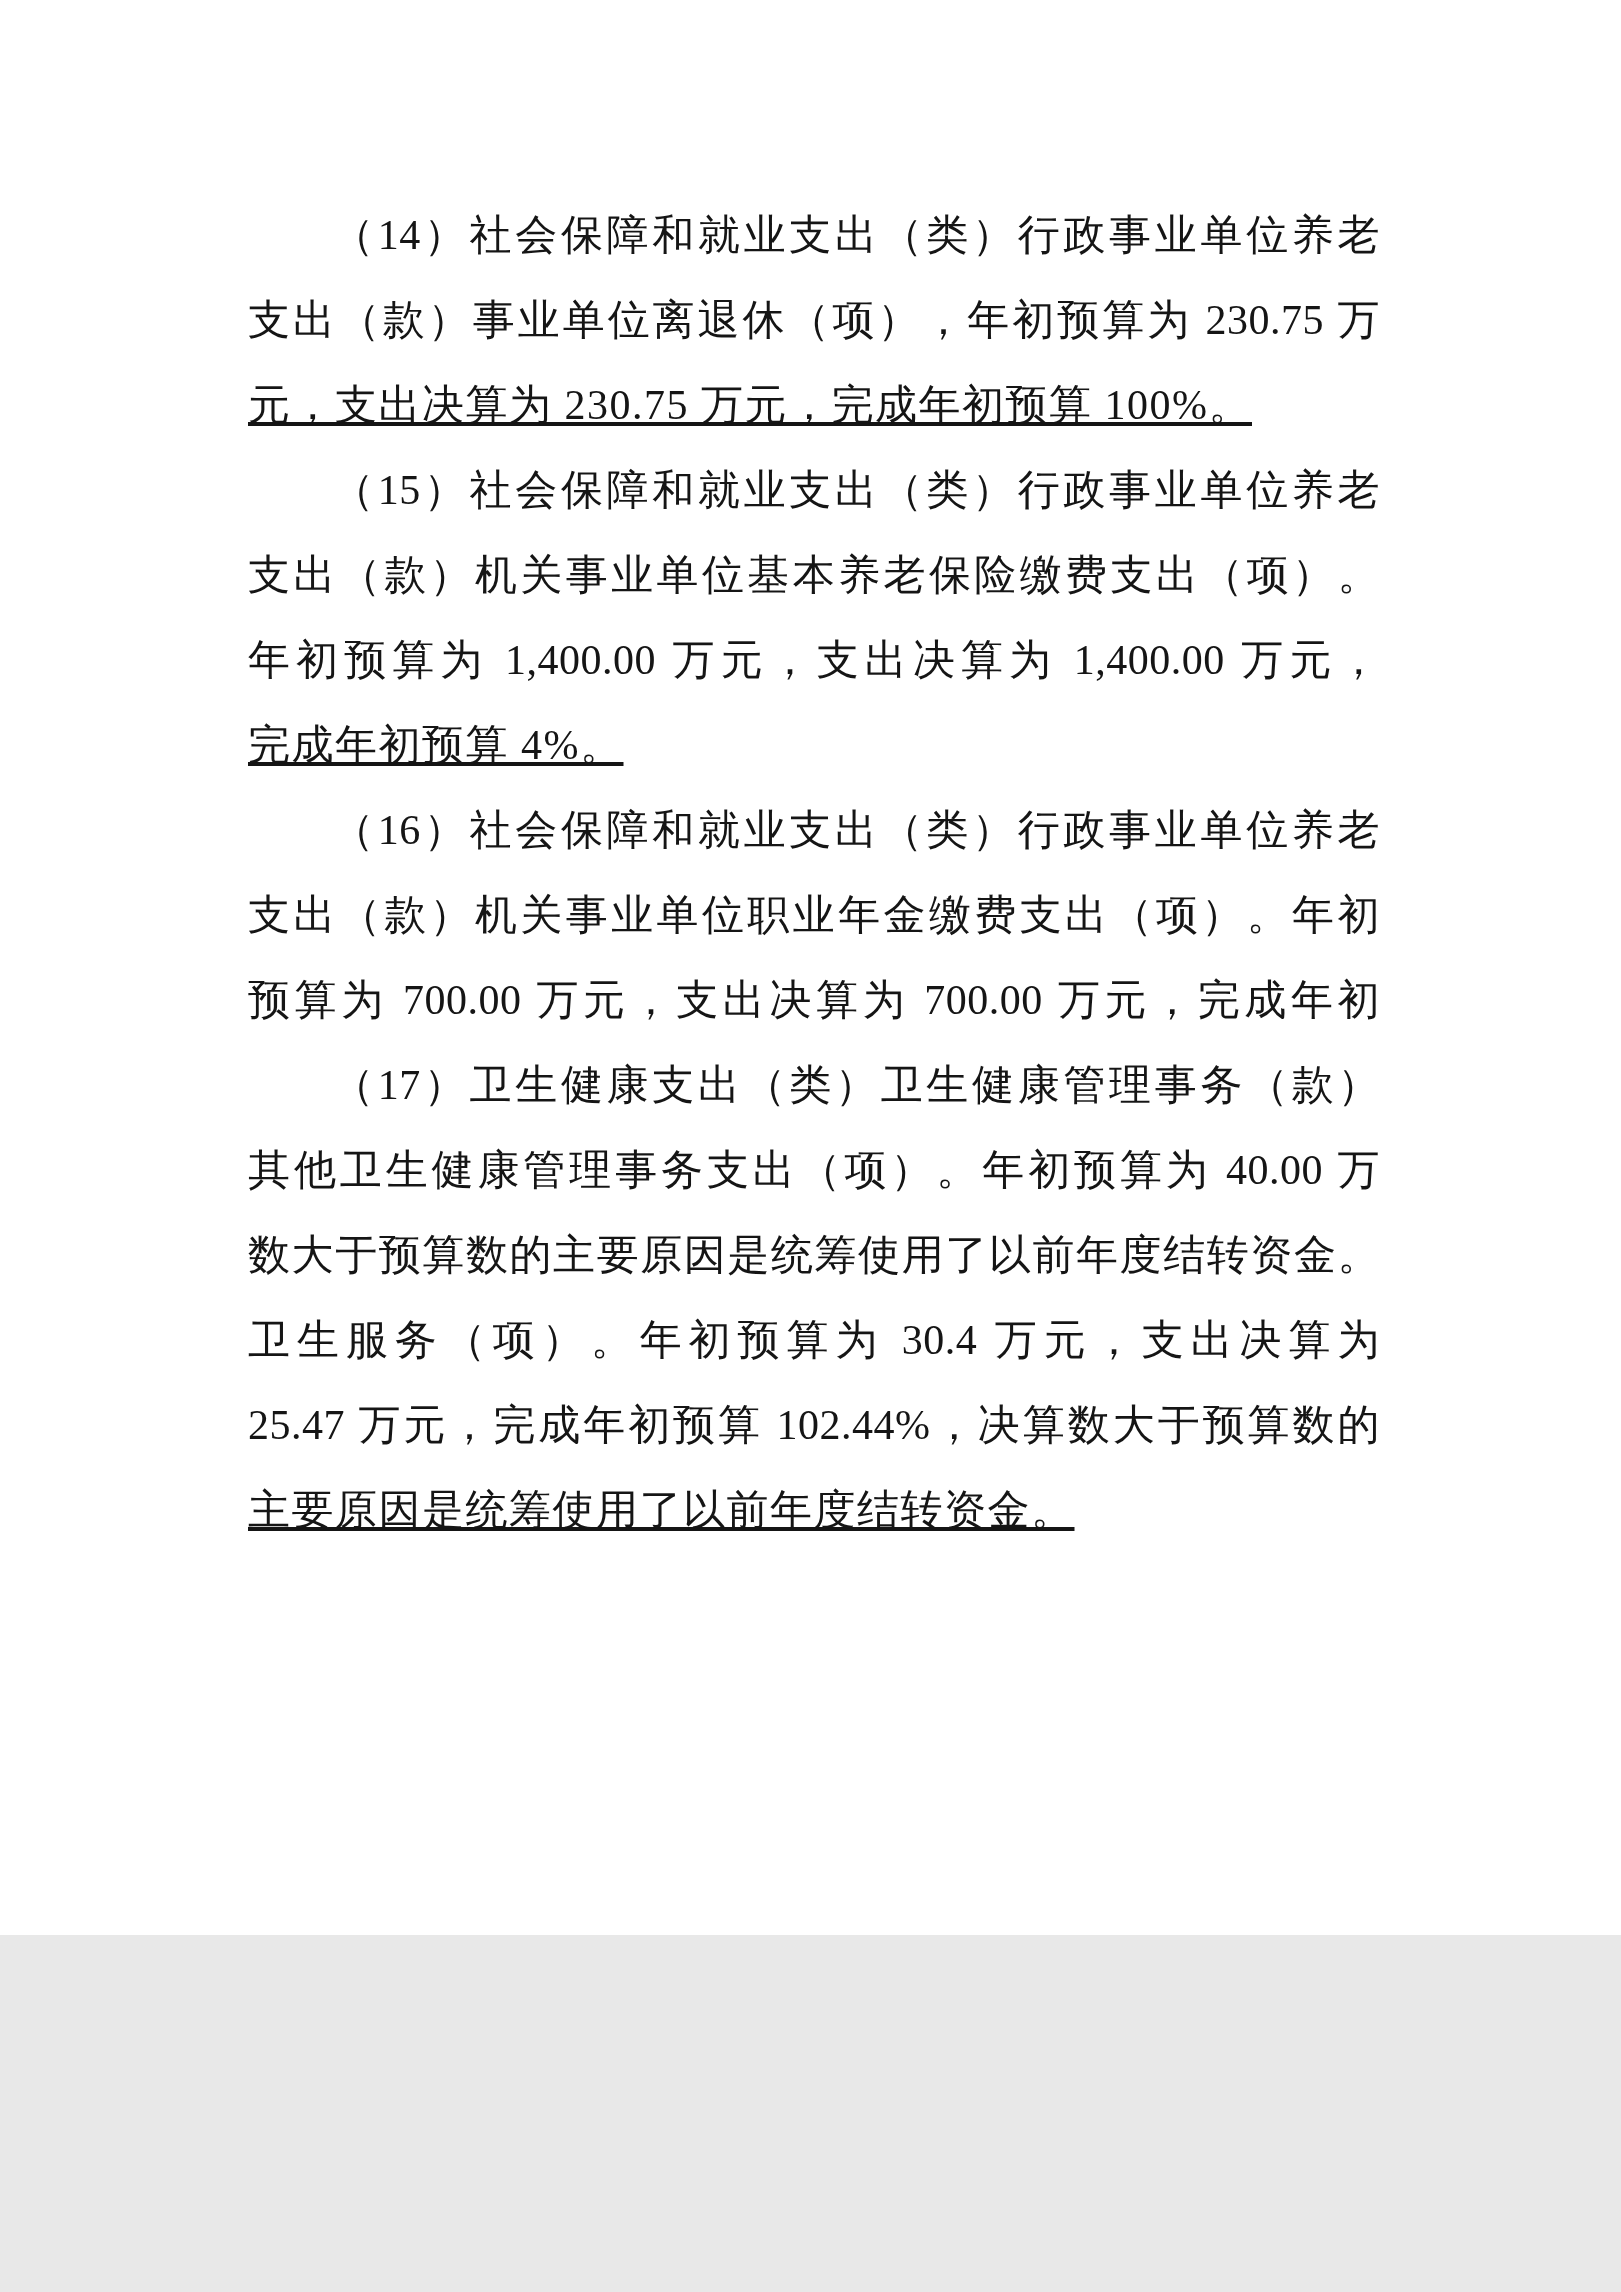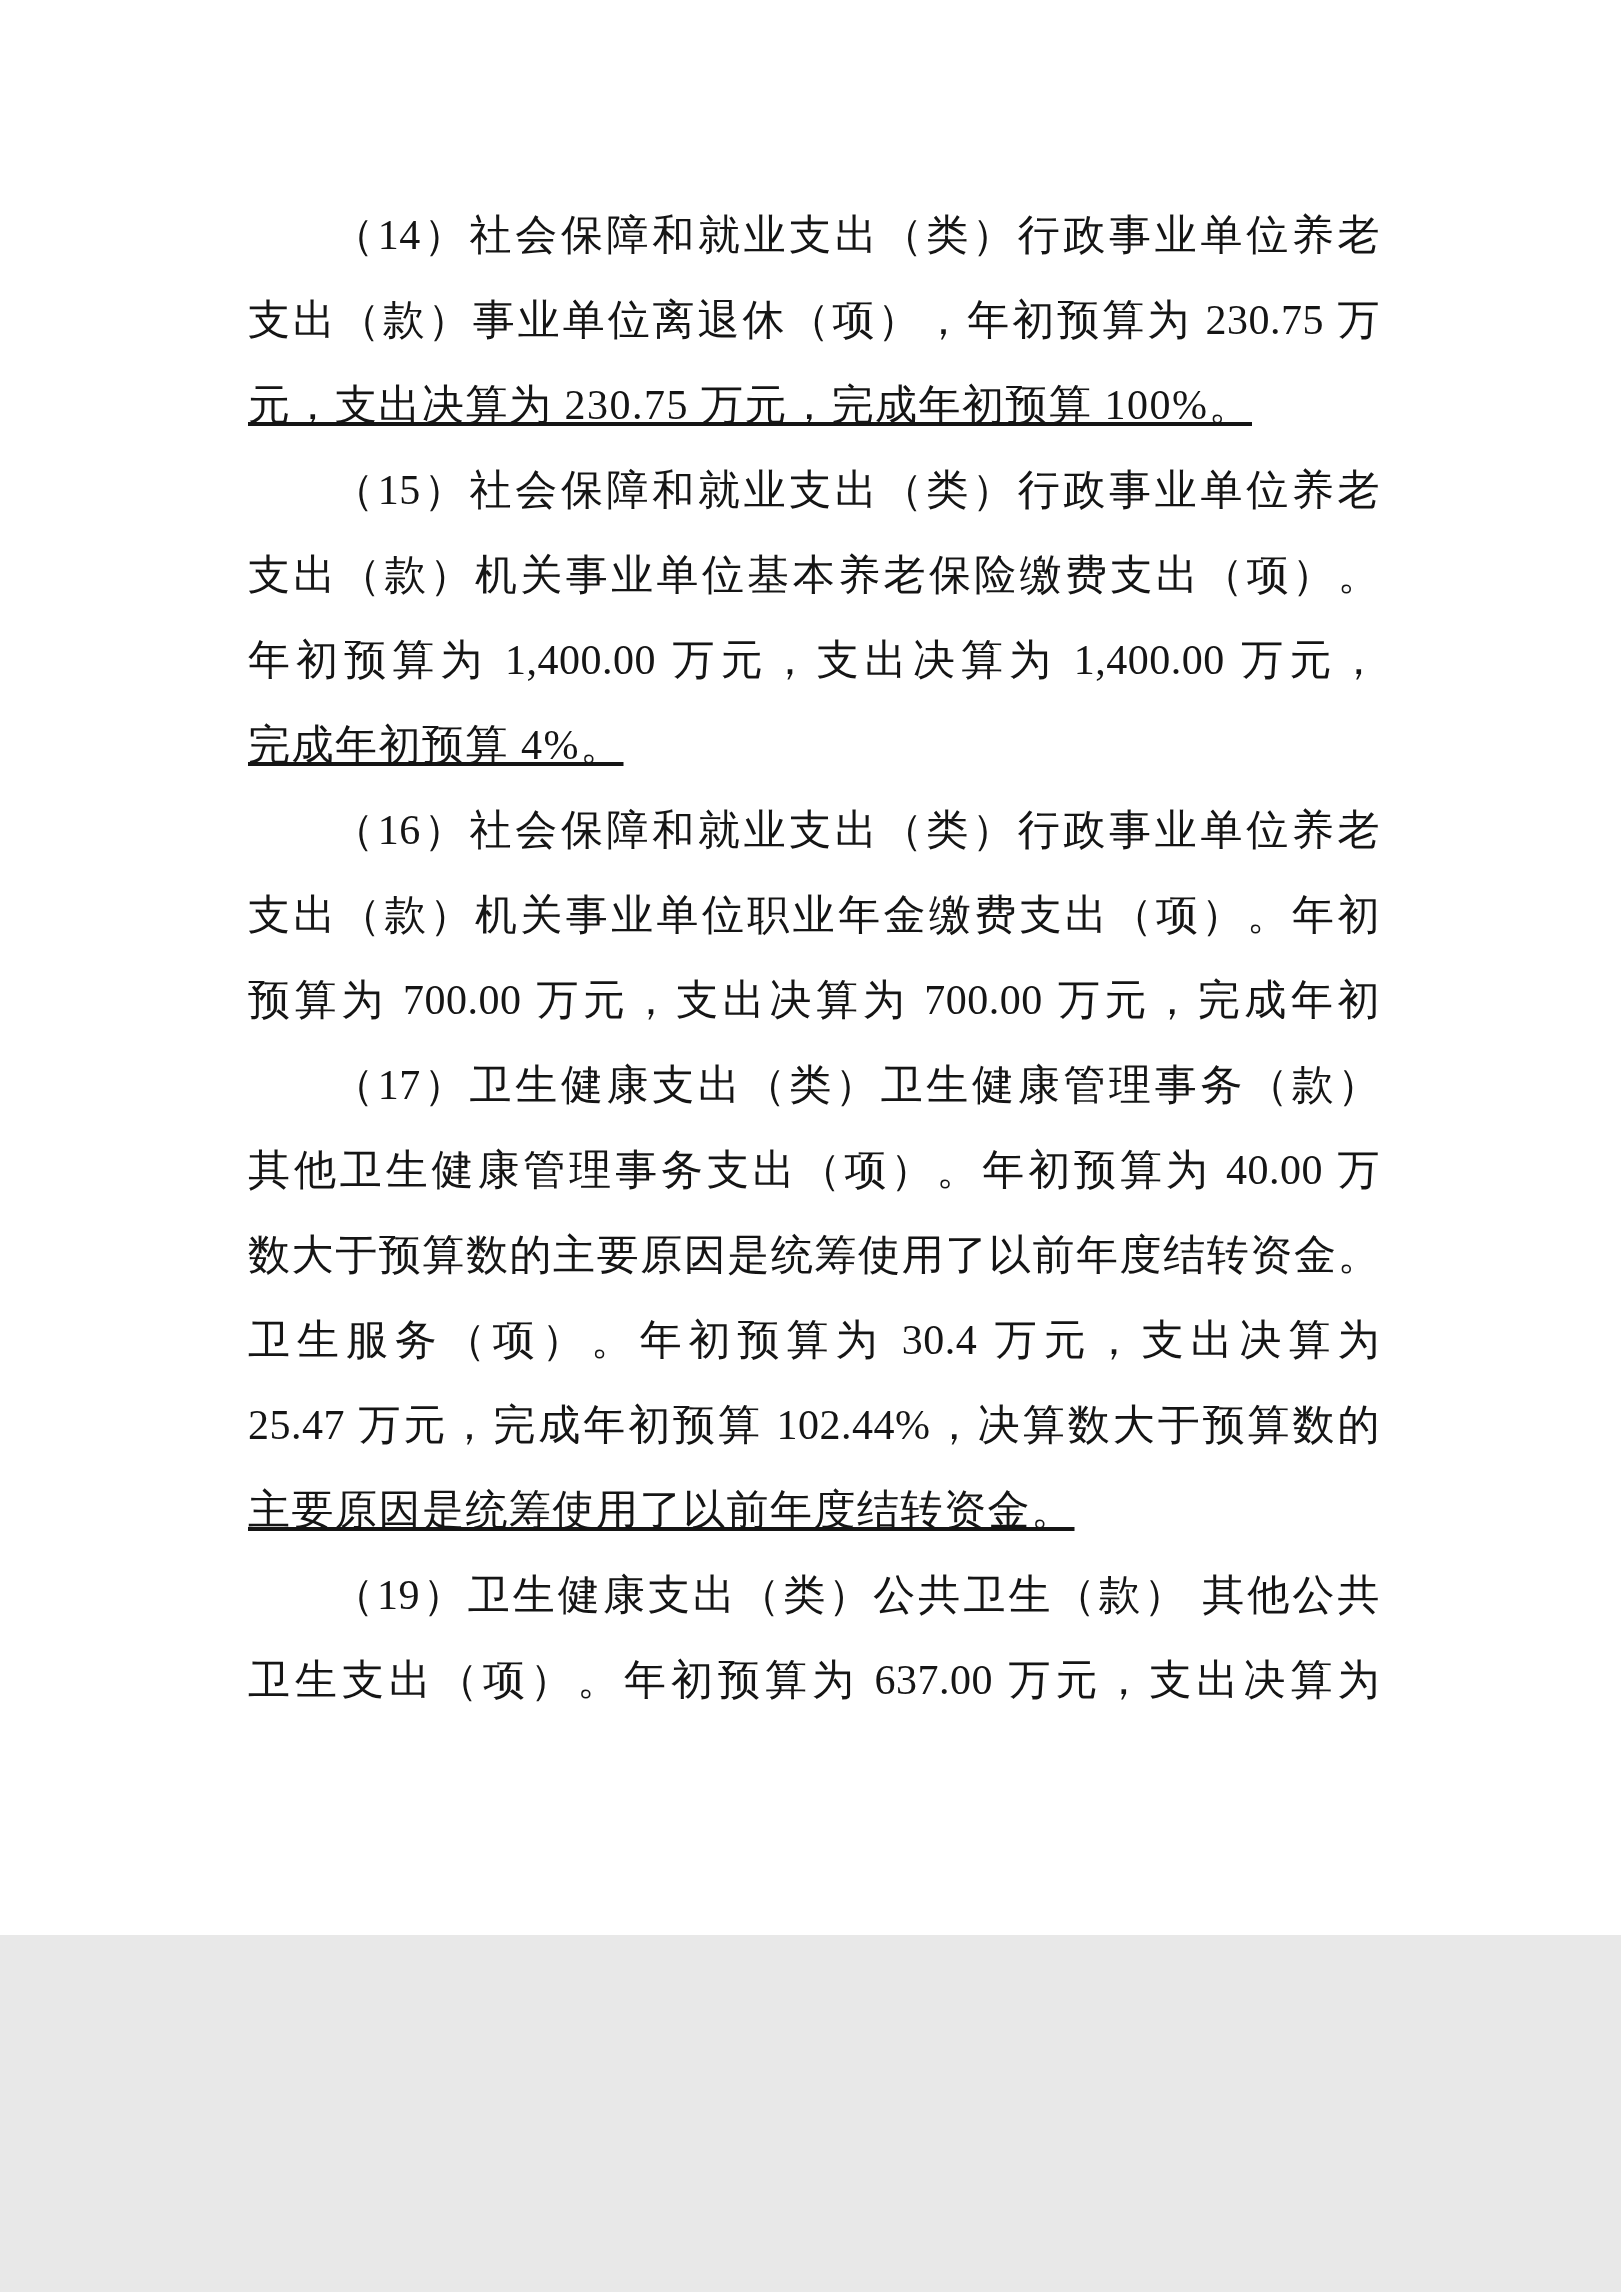--- a/index.html
+++ b/index.html
@@ -82,22 +82,18 @@
       <div class="ln">其他卫生健康管理事务支出（项）。年初预算为 40.00 万</div>
       <div class="ln">数大于预算数的主要原因是统筹使用了以前年度结转资金。</div>
     </div>
 
     <div class="para">
       <div class="ln">卫生服务（项）。年初预算为 30.4 万元，支出决算为</div>
       <div class="ln">25.47 万元，完成年初预算 102.44%，决算数大于预算数的</div>
       <div class="ln rag">主要原因是统筹使用了以前年度结转资金。</div>
     </div>
 
-    <div class="para">
-      <div class="ln first">（19）卫生健康支出（类）公共卫生（款） 其他公共</div>
-      <div class="ln">卫生支出（项）。年初预算为 637.00 万元，支出决算为</div>
-    </div>
 
   </div>
 
   <div class="pagenum">15</div>
 </div>
 
 
 </body></html>

